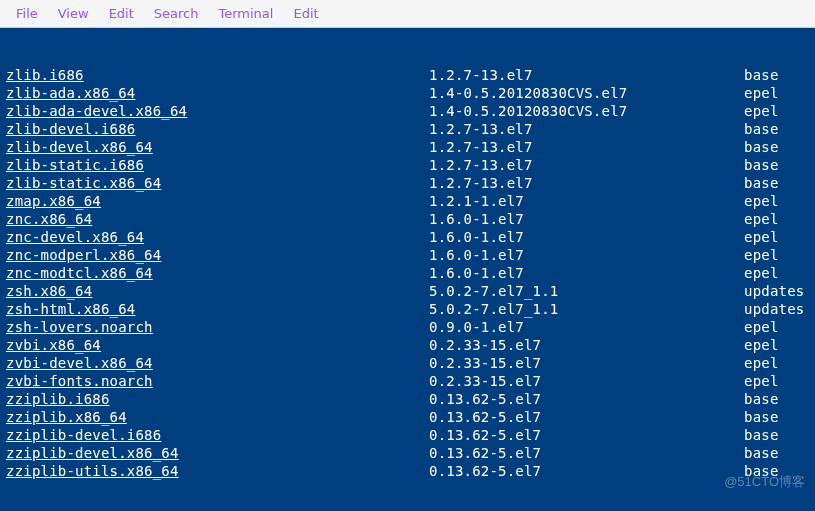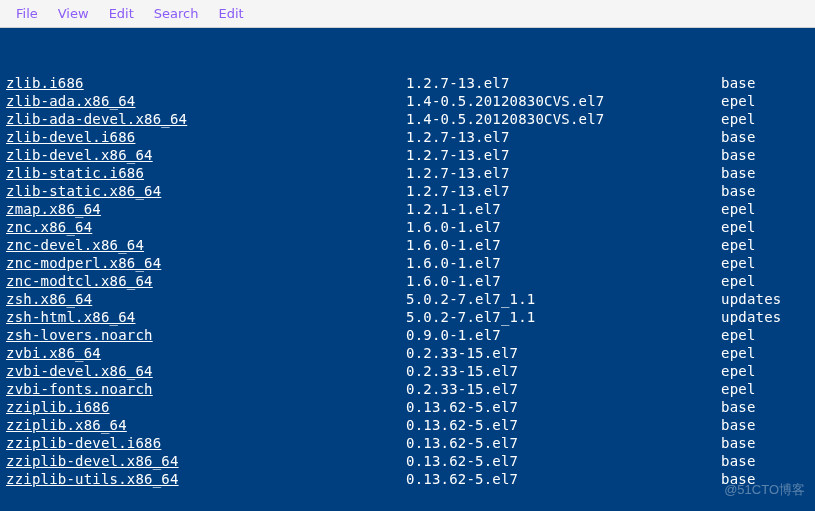--- a/index.html
+++ b/index.html
@@ -24,48 +24,49 @@
       border-bottom: 1px solid #d0d0d0;
     }
     .menubar .menu-item {
       padding: 4px 10px;
       cursor: pointer;
     }
     .terminal {
       background: #003f7f;
       color: #ffffff;
       height: calc(511px - 28px);
-      padding: 10px 6px;
+      padding: 2px 6px;
       line-height: 18px;
       letter-spacing: 0.2px;
       white-space: pre;
       overflow: hidden;
     }
     .row { display: flex; }
     .col-pkg  { width: 400px; text-decoration: underline; }
-    .col-ver  { width: 315px; }
+    .col-ver  { width: 315px; margin-left: 23px; }
     .col-repo { flex: 1; }
     .watermark {
       position: absolute;
       right: 10px;
-      bottom: 12px;
+      bottom: 20px;
       color: rgba(255,255,255,0.35);
       font-family: sans-serif;
       font-size: 13px;
       pointer-events: none;
     }
   </style>
 </head>
 <body>
 
 <div class="menubar" id="menubar">
     <div class="menu-item">File</div>
     <div class="menu-item">View</div>
     <div class="menu-item">Edit</div>
     <div class="menu-item">Search</div>
+    <div class="menu-item">Terminal</div>
     <div class="menu-item">Edit</div>
   </div>
 
 <div class="terminal" id="terminal">
   <div id="pkg-rows"><div class="row"><span class="col-pkg">zlib.i686</span><span class="col-ver">1.2.7-13.el7</span><span class="col-repo">base</span></div><div class="row"><span class="col-pkg">zlib-ada.x86_64</span><span class="col-ver">1.4-0.5.20120830CVS.el7</span><span class="col-repo">epel</span></div><div class="row"><span class="col-pkg">zlib-ada-devel.x86_64</span><span class="col-ver">1.4-0.5.20120830CVS.el7</span><span class="col-repo">epel</span></div><div class="row"><span class="col-pkg">zlib-devel.i686</span><span class="col-ver">1.2.7-13.el7</span><span class="col-repo">base</span></div><div class="row"><span class="col-pkg">zlib-devel.x86_64</span><span class="col-ver">1.2.7-13.el7</span><span class="col-repo">base</span></div><div class="row"><span class="col-pkg">zlib-static.i686</span><span class="col-ver">1.2.7-13.el7</span><span class="col-repo">base</span></div><div class="row"><span class="col-pkg">zlib-static.x86_64</span><span class="col-ver">1.2.7-13.el7</span><span class="col-repo">base</span></div><div class="row"><span class="col-pkg">zmap.x86_64</span><span class="col-ver">1.2.1-1.el7</span><span class="col-repo">epel</span></div><div class="row"><span class="col-pkg">znc.x86_64</span><span class="col-ver">1.6.0-1.el7</span><span class="col-repo">epel</span></div><div class="row"><span class="col-pkg">znc-devel.x86_64</span><span class="col-ver">1.6.0-1.el7</span><span class="col-repo">epel</span></div><div class="row"><span class="col-pkg">znc-modperl.x86_64</span><span class="col-ver">1.6.0-1.el7</span><span class="col-repo">epel</span></div><div class="row"><span class="col-pkg">znc-modtcl.x86_64</span><span class="col-ver">1.6.0-1.el7</span><span class="col-repo">epel</span></div><div class="row"><span class="col-pkg">zsh.x86_64</span><span class="col-ver">5.0.2-7.el7_1.1</span><span class="col-repo">updates</span></div><div class="row"><span class="col-pkg">zsh-html.x86_64</span><span class="col-ver">5.0.2-7.el7_1.1</span><span class="col-repo">updates</span></div><div class="row"><span class="col-pkg">zsh-lovers.noarch</span><span class="col-ver">0.9.0-1.el7</span><span class="col-repo">epel</span></div><div class="row"><span class="col-pkg">zvbi.x86_64</span><span class="col-ver">0.2.33-15.el7</span><span class="col-repo">epel</span></div><div class="row"><span class="col-pkg">zvbi-devel.x86_64</span><span class="col-ver">0.2.33-15.el7</span><span class="col-repo">epel</span></div><div class="row"><span class="col-pkg">zvbi-fonts.noarch</span><span class="col-ver">0.2.33-15.el7</span><span class="col-repo">epel</span></div><div class="row"><span class="col-pkg">zziplib.i686</span><span class="col-ver">0.13.62-5.el7</span><span class="col-repo">base</span></div><div class="row"><span class="col-pkg">zziplib.x86_64</span><span class="col-ver">0.13.62-5.el7</span><span class="col-repo">base</span></div><div class="row"><span class="col-pkg">zziplib-devel.i686</span><span class="col-ver">0.13.62-5.el7</span><span class="col-repo">base</span></div><div class="row"><span class="col-pkg">zziplib-devel.x86_64</span><span class="col-ver">0.13.62-5.el7</span><span class="col-repo">base</span></div><div class="row"><span class="col-pkg">zziplib-utils.x86_64</span><span class="col-ver">0.13.62-5.el7</span><span class="col-repo">base</span></div></div>
   
 </div>
 
 <div class="watermark">@51CTO博客</div>
 

